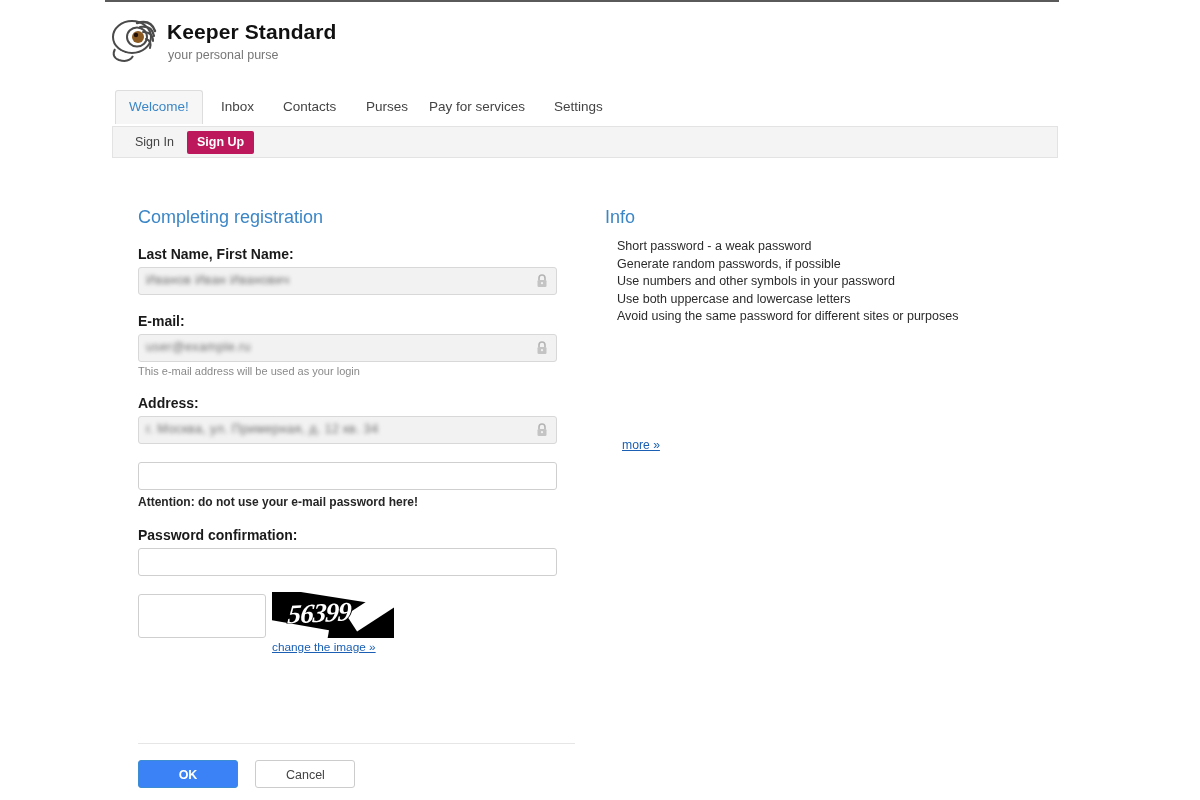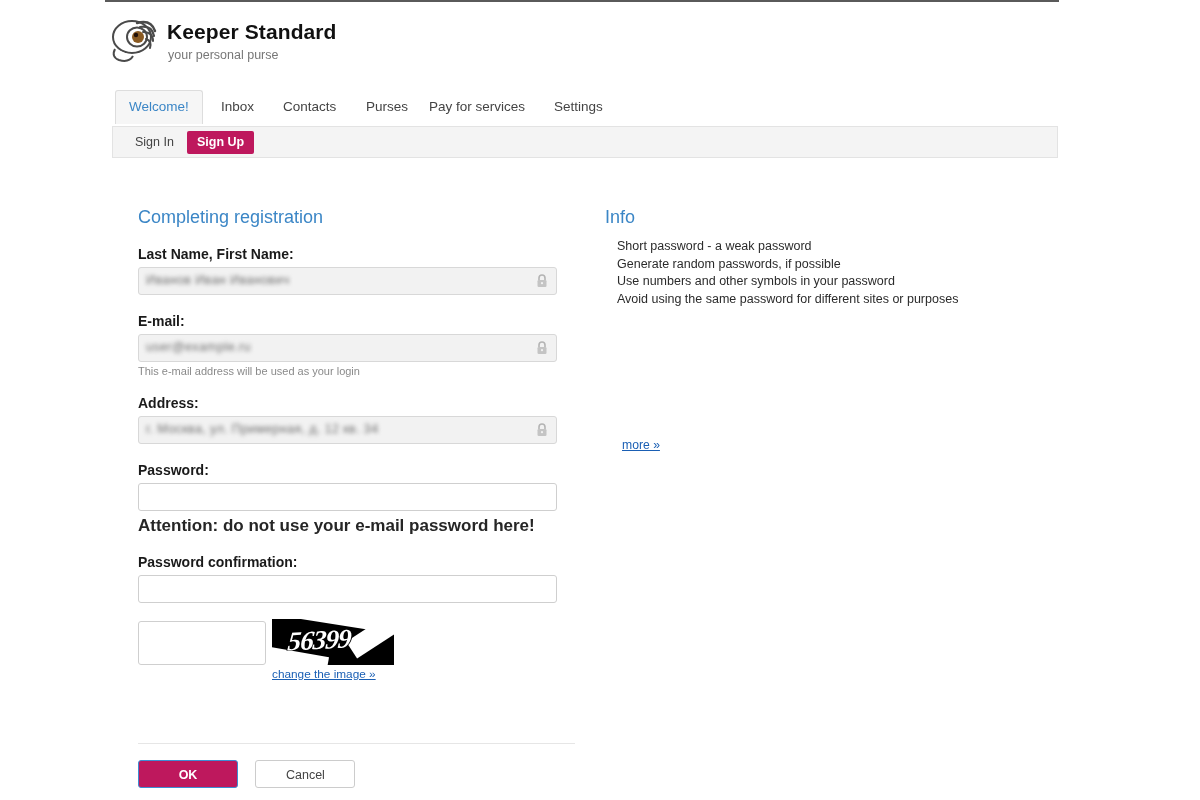--- a/index.html
+++ b/index.html
@@ -212,21 +212,21 @@
   .redacted.r1 { width: 300px; }
   .redacted.r2 { width: 382px; }
   .redacted.r3 { width: 140px; }
 
   .help-text {
     font-size: 11px;
     color: #8a8a8a;
     margin-top: 3px;
   }
   .warn-text {
-    font-size: 17px;
+    font-size: 12px;
     font-weight: bold;
     color: #262626;
     margin-top: 5px;
   }
 
   
   .captcha-row {
     position: relative;
     height: 58px;
   }
@@ -325,21 +325,21 @@
     font-size: 12.5px;
     text-align: center;
     box-sizing: border-box;
     border-radius: 3px;
     cursor: pointer;
     display: inline-block;
     vertical-align: top;
   }
   .btn-primary {
     width: 100px;
-    background: #be185d;
+    background: #3b82f6;
     color: #ffffff;
     font-weight: bold;
     border: 1px solid #3d8dd3;
   }
   .btn-secondary {
     width: 100px;
     background: #ffffff;
     color: #444444;
     border: 1px solid #cccccc;
     margin-left: 13px;
@@ -456,21 +456,20 @@
             <svg viewBox="0 0 12 14" width="12" height="14" xmlns="http://www.w3.org/2000/svg">
               <path d="M3 6V4a3 3 0 0 1 6 0v2" fill="none" stroke="#b4b4b4" stroke-width="1.6"></path>
               <rect x="1.5" y="6" width="9" height="7" rx="1.2" fill="#c4c4c4"></rect>
               <circle cx="6" cy="9.2" r="1.1" fill="#f2f2f2"></circle>
             </svg>
           </span>
         </div>
       </div>
 
       <div class="field">
-        <label class="field-label">Password:</label>
         <div class="input-wrap">
           <input class="input-box" type="password" style="">
         </div>
         <div class="warn-text">Attention: do not use your e-mail password here!</div>
       </div>
 
       <div class="field">
         <label class="field-label">Password confirmation:</label>
         <div class="input-wrap">
           <input class="input-box" type="password" style="">
@@ -499,18 +498,19 @@
       <div class="btn btn-secondary">Cancel</div>
     </div>
   </div>
 
   <div class="col-right">
     <h2 class="section-title">Info</h2>
     <div class="info-list">
       <div class="info-line">Short password - a weak password</div>
       <div class="info-line">Generate random passwords, if possible</div>
       <div class="info-line">Use numbers and other symbols in your password</div>
+      <div class="info-line">Use both uppercase and lowercase letters</div>
       <div class="info-line">Avoid using the same password for different sites or purposes</div>
       <div class="info-more">more »</div>
     </div>
   </div>
 
 </div>
 
 </body></html>

